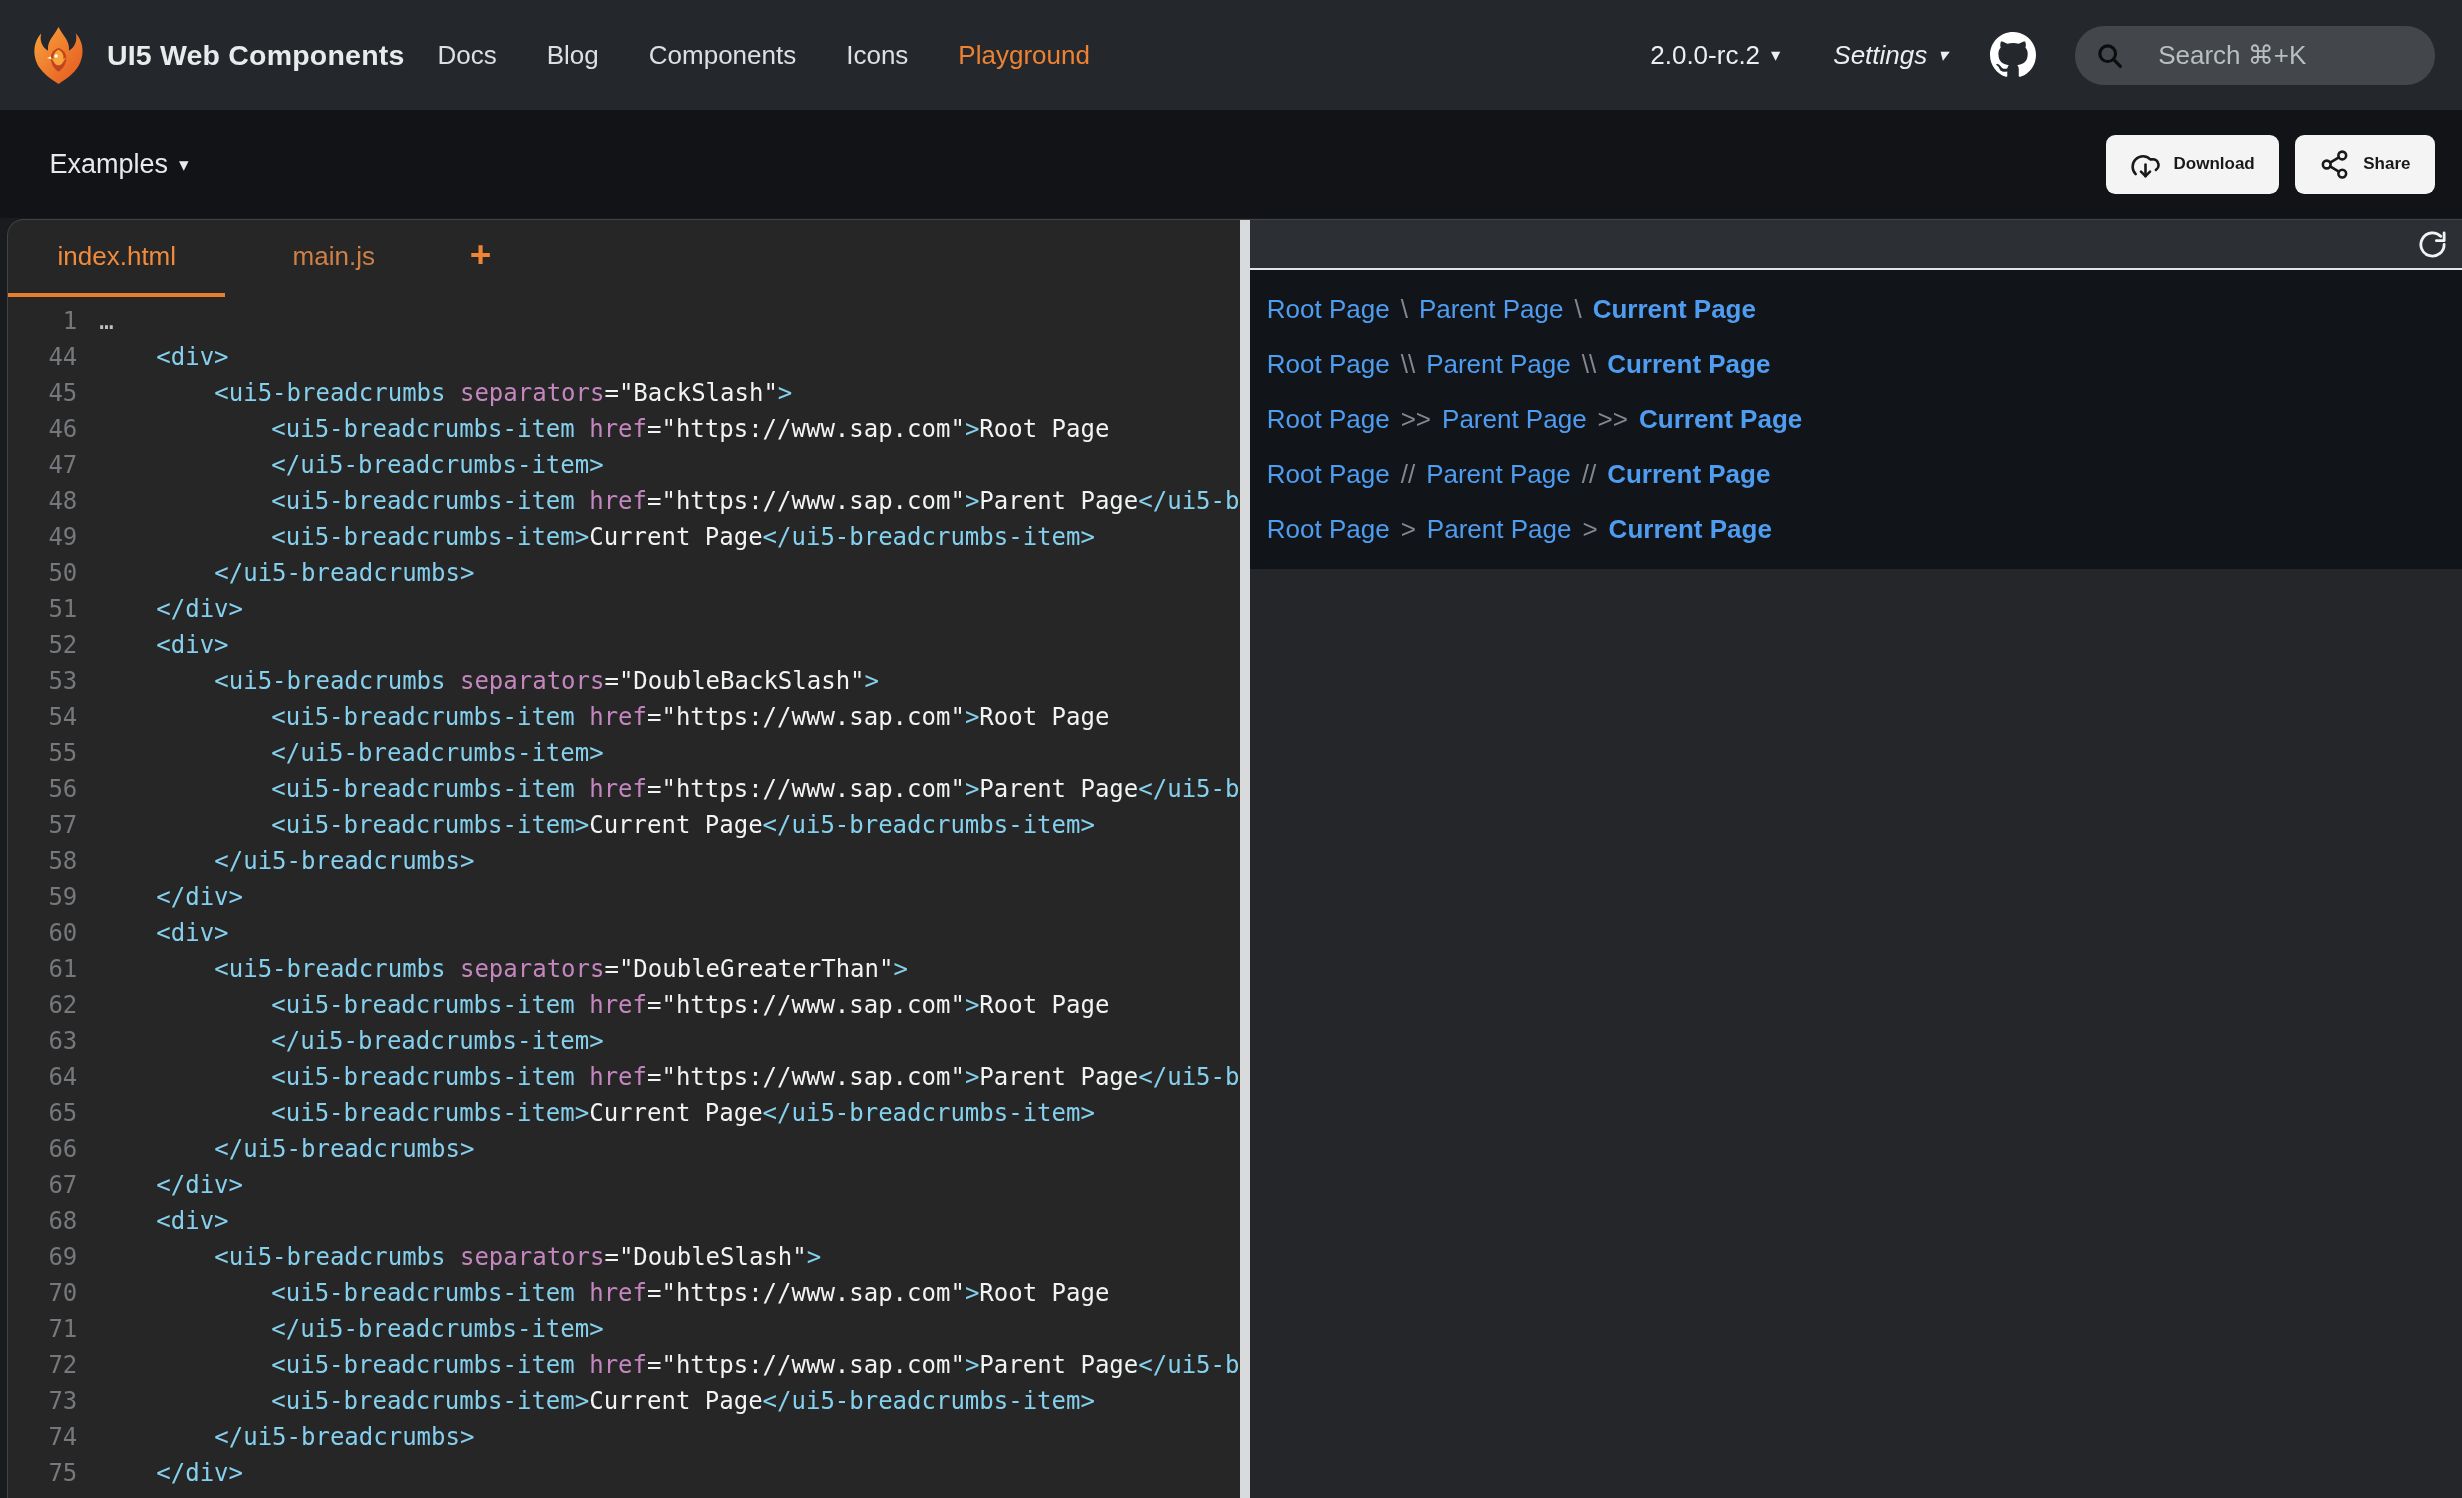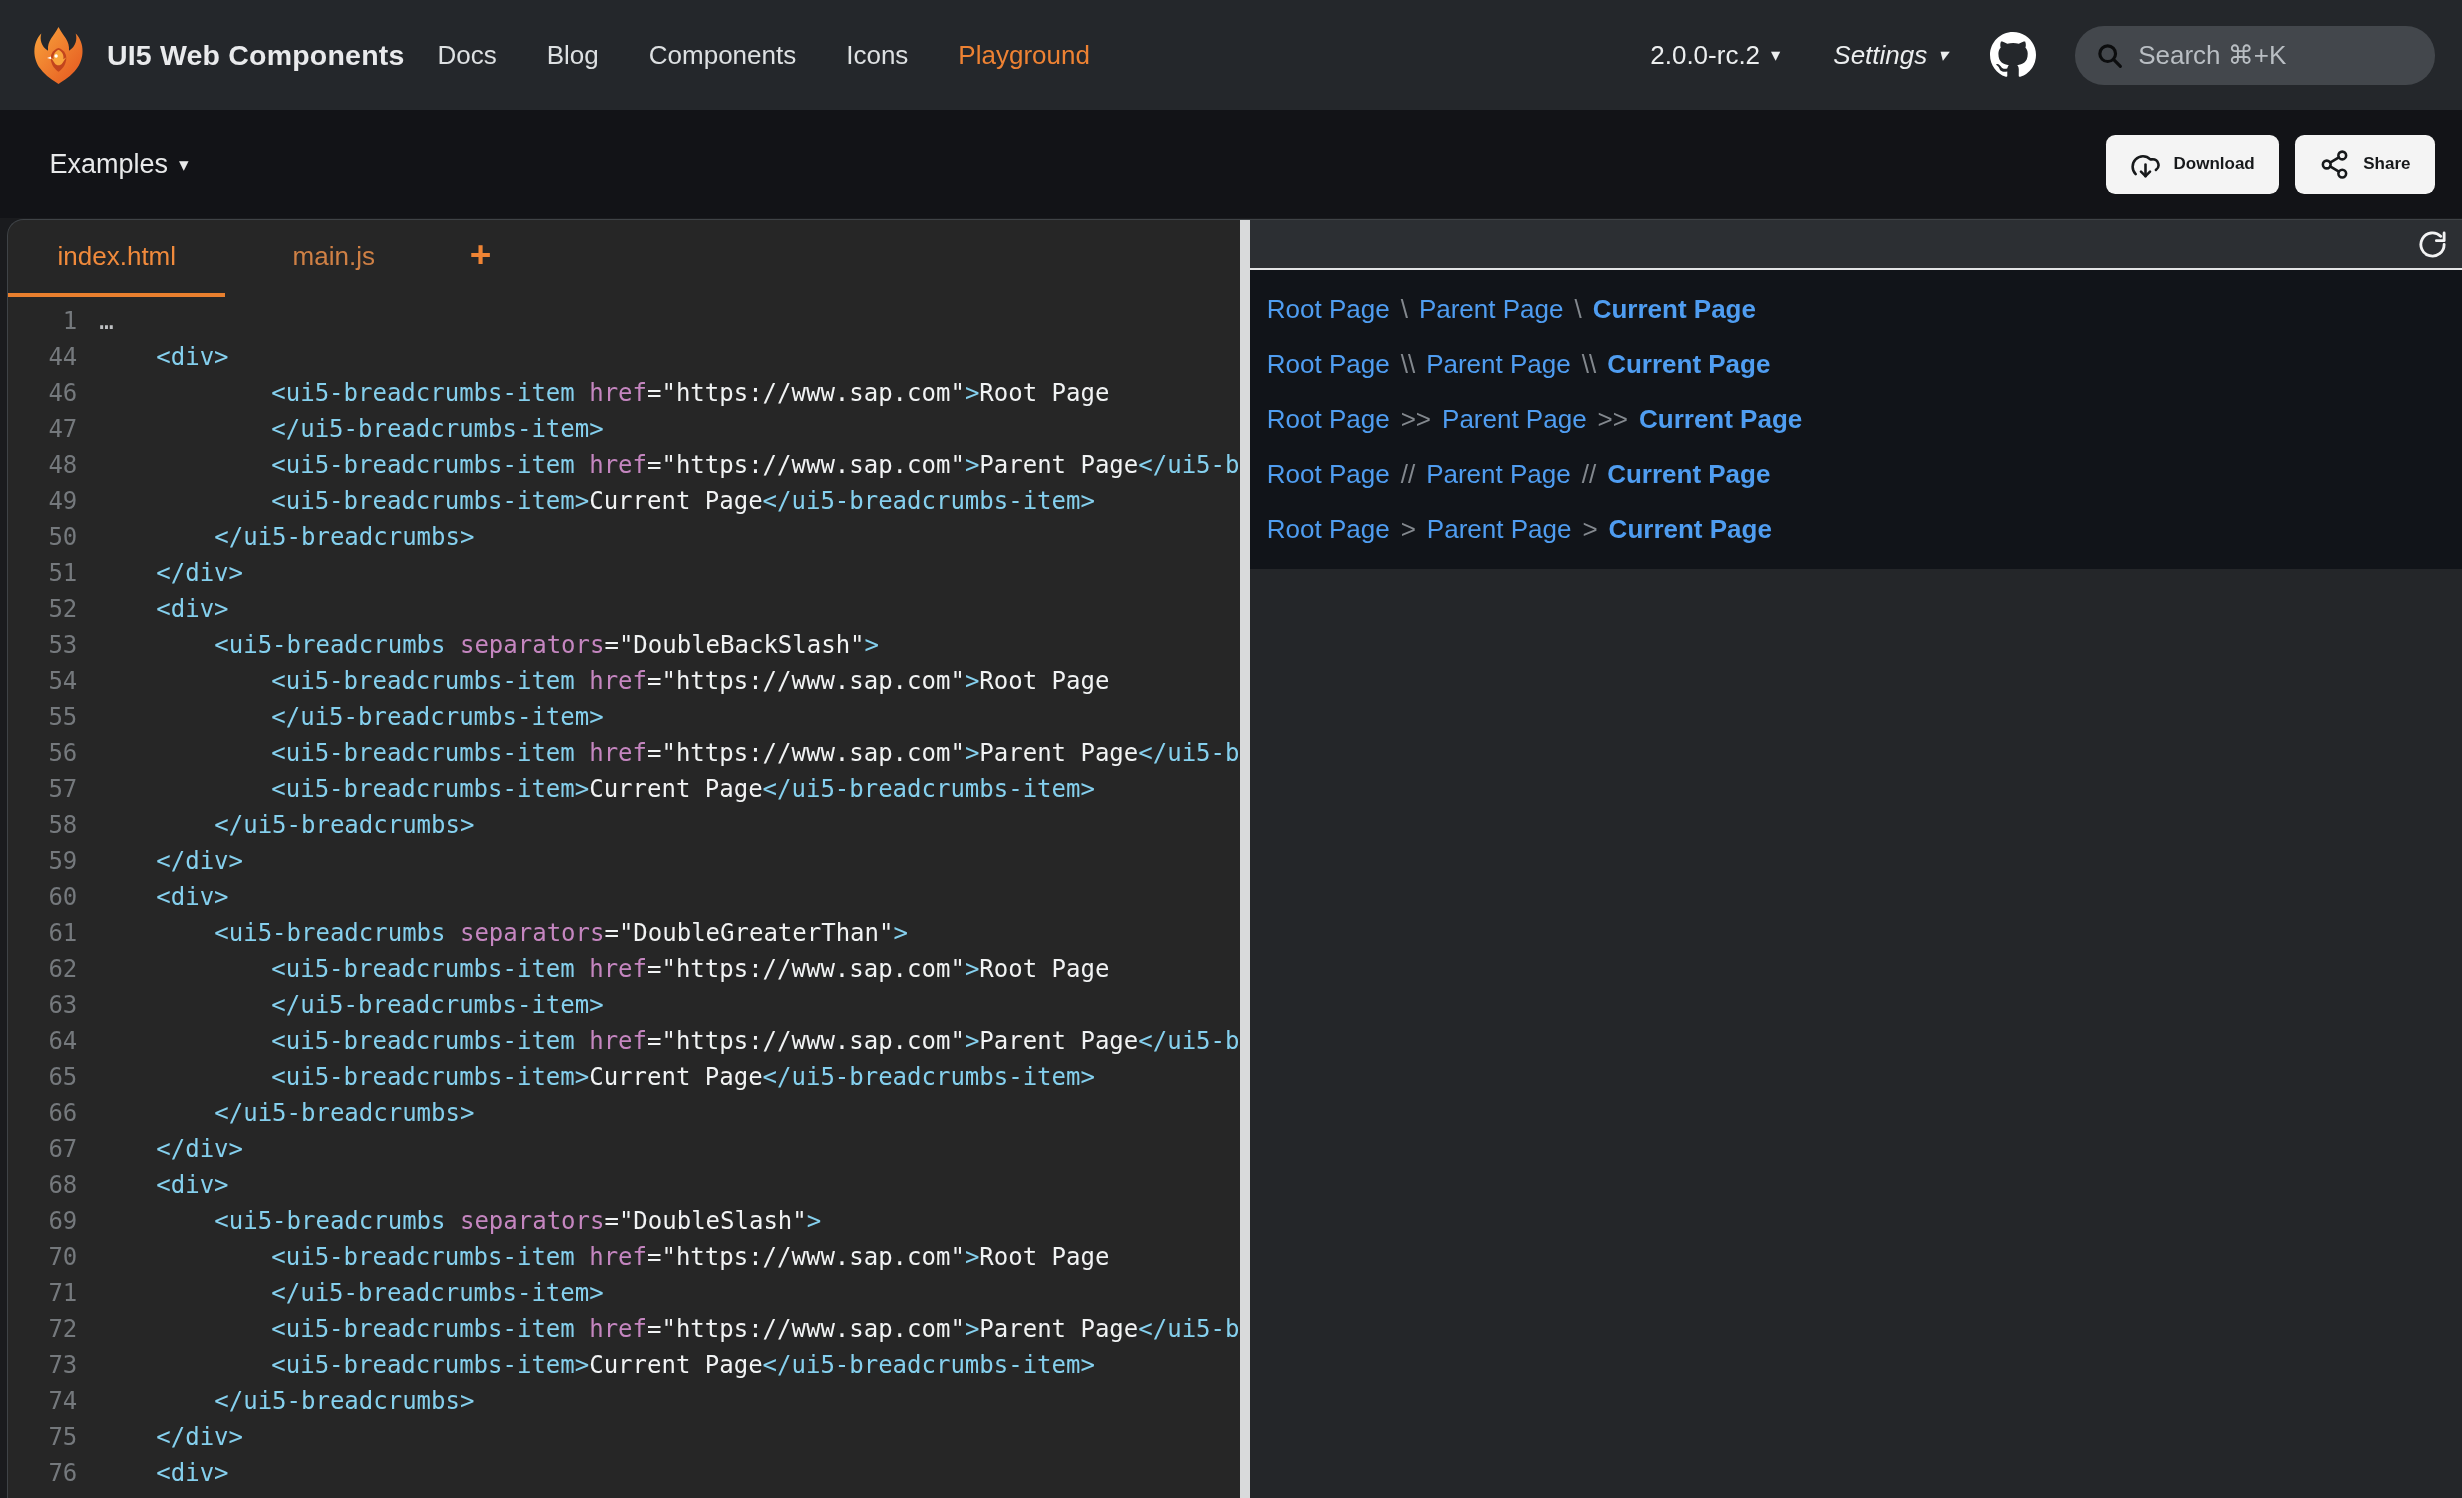--- a/index.html
+++ b/index.html
@@ -14,21 +14,21 @@
   .nav-links { display:flex; align-items:center; margin-left:33px; gap:50px; }
   .nav-link { color:#dde0e2; font-size:26px; cursor:pointer; }
   .nav-link.active { color:#ee8233; }
   .nav-right { margin-left:auto; display:flex; align-items:center; }
   .nav-drop { display:flex; align-items:center; color:#eceeef; font-size:26px; cursor:pointer; }
   .nav-drop .caret { font-size:18.4px; margin-left:11px; color:#eceeef; }
   .version-drop { margin-right:53px; }
   .settings-drop { margin-right:42px;font-style:italic; }
   .gh-icon { width:46px; height:46px; margin-right:39px; cursor:pointer; }
   .search-pill { width:360px; height:59px; background:#43474c; border-radius:29px;
-                 display:flex; align-items:center; padding:0 20px; }
+                 display:flex; align-items:center; padding:0 20px;gap:20px; }
   .search-pill svg { width:29px; height:29px; flex:0 0 29px; }
   .search-input { background:transparent; border:none; outline:none; color:#dfe2e5;
                   font-size:26px; margin-left:14.7px; width:266px;
                   font-family:"Liberation Sans","DejaVu Sans",sans-serif; }
   .search-input::placeholder { color:#b9bec3; opacity:1; }
 
   
   .examples-bar { position:absolute; left:0; top:110px; width:2462px; height:108px; background:#121317;
                   display:flex; align-items:center; padding:0 27.5px; }
   .examples-btn { display:flex; align-items:center; color:#e8e9ea; font-size:27px; cursor:pointer; margin-left:22px; }
@@ -157,20 +157,21 @@
   <section class="editor">
     <div class="tabs">
 
       <div class="tab active">index.html</div>
         <div class="tab">main.js</div>
         <div class="tab-add">+</div>
     </div>
     <div class="code">
         <div class="code-line"><span class="ln">1</span><span class="lt" style="padding-left: 0px;"><span class="tk-dim">…</span></span></div>
         <div class="code-line"><span class="ln">44</span><span class="lt" style="padding-left: 57px;"><span class="tk-tag">&lt;div&gt;</span></span></div>
+        <div class="code-line"><span class="ln">45</span><span class="lt" style="padding-left: 115px;"><span class="tk-tag">&lt;ui5-breadcrumbs </span><span class="tk-attr">separators</span><span class="tk-plain">="BackSlash"</span><span class="tk-tag">&gt;</span></span></div>
         <div class="code-line"><span class="ln">46</span><span class="lt" style="padding-left: 172px;"><span class="tk-tag">&lt;ui5-breadcrumbs-item </span><span class="tk-attr">href</span><span class="tk-plain">="https://www.sap.com"</span><span class="tk-tag">&gt;</span><span class="tk-plain">Root Page</span></span></div>
         <div class="code-line"><span class="ln">47</span><span class="lt" style="padding-left: 172px;"><span class="tk-tag">&lt;/ui5-breadcrumbs-item&gt;</span></span></div>
         <div class="code-line"><span class="ln">48</span><span class="lt" style="padding-left: 172px;"><span class="tk-tag">&lt;ui5-breadcrumbs-item </span><span class="tk-attr">href</span><span class="tk-plain">="https://www.sap.com"</span><span class="tk-tag">&gt;</span><span class="tk-plain">Parent Page</span><span class="tk-tag">&lt;/ui5-breadcrumbs-item&gt;</span></span></div>
         <div class="code-line"><span class="ln">49</span><span class="lt" style="padding-left: 172px;"><span class="tk-tag">&lt;ui5-breadcrumbs-item&gt;</span><span class="tk-plain">Current Page</span><span class="tk-tag">&lt;/ui5-breadcrumbs-item&gt;</span></span></div>
         <div class="code-line"><span class="ln">50</span><span class="lt" style="padding-left: 115px;"><span class="tk-tag">&lt;/ui5-breadcrumbs&gt;</span></span></div>
         <div class="code-line"><span class="ln">51</span><span class="lt" style="padding-left: 57px;"><span class="tk-tag">&lt;/div&gt;</span></span></div>
         <div class="code-line"><span class="ln">52</span><span class="lt" style="padding-left: 57px;"><span class="tk-tag">&lt;div&gt;</span></span></div>
         <div class="code-line"><span class="ln">53</span><span class="lt" style="padding-left: 115px;"><span class="tk-tag">&lt;ui5-breadcrumbs </span><span class="tk-attr">separators</span><span class="tk-plain">="DoubleBackSlash"</span><span class="tk-tag">&gt;</span></span></div>
         <div class="code-line"><span class="ln">54</span><span class="lt" style="padding-left: 172px;"><span class="tk-tag">&lt;ui5-breadcrumbs-item </span><span class="tk-attr">href</span><span class="tk-plain">="https://www.sap.com"</span><span class="tk-tag">&gt;</span><span class="tk-plain">Root Page</span></span></div>
         <div class="code-line"><span class="ln">55</span><span class="lt" style="padding-left: 172px;"><span class="tk-tag">&lt;/ui5-breadcrumbs-item&gt;</span></span></div>

